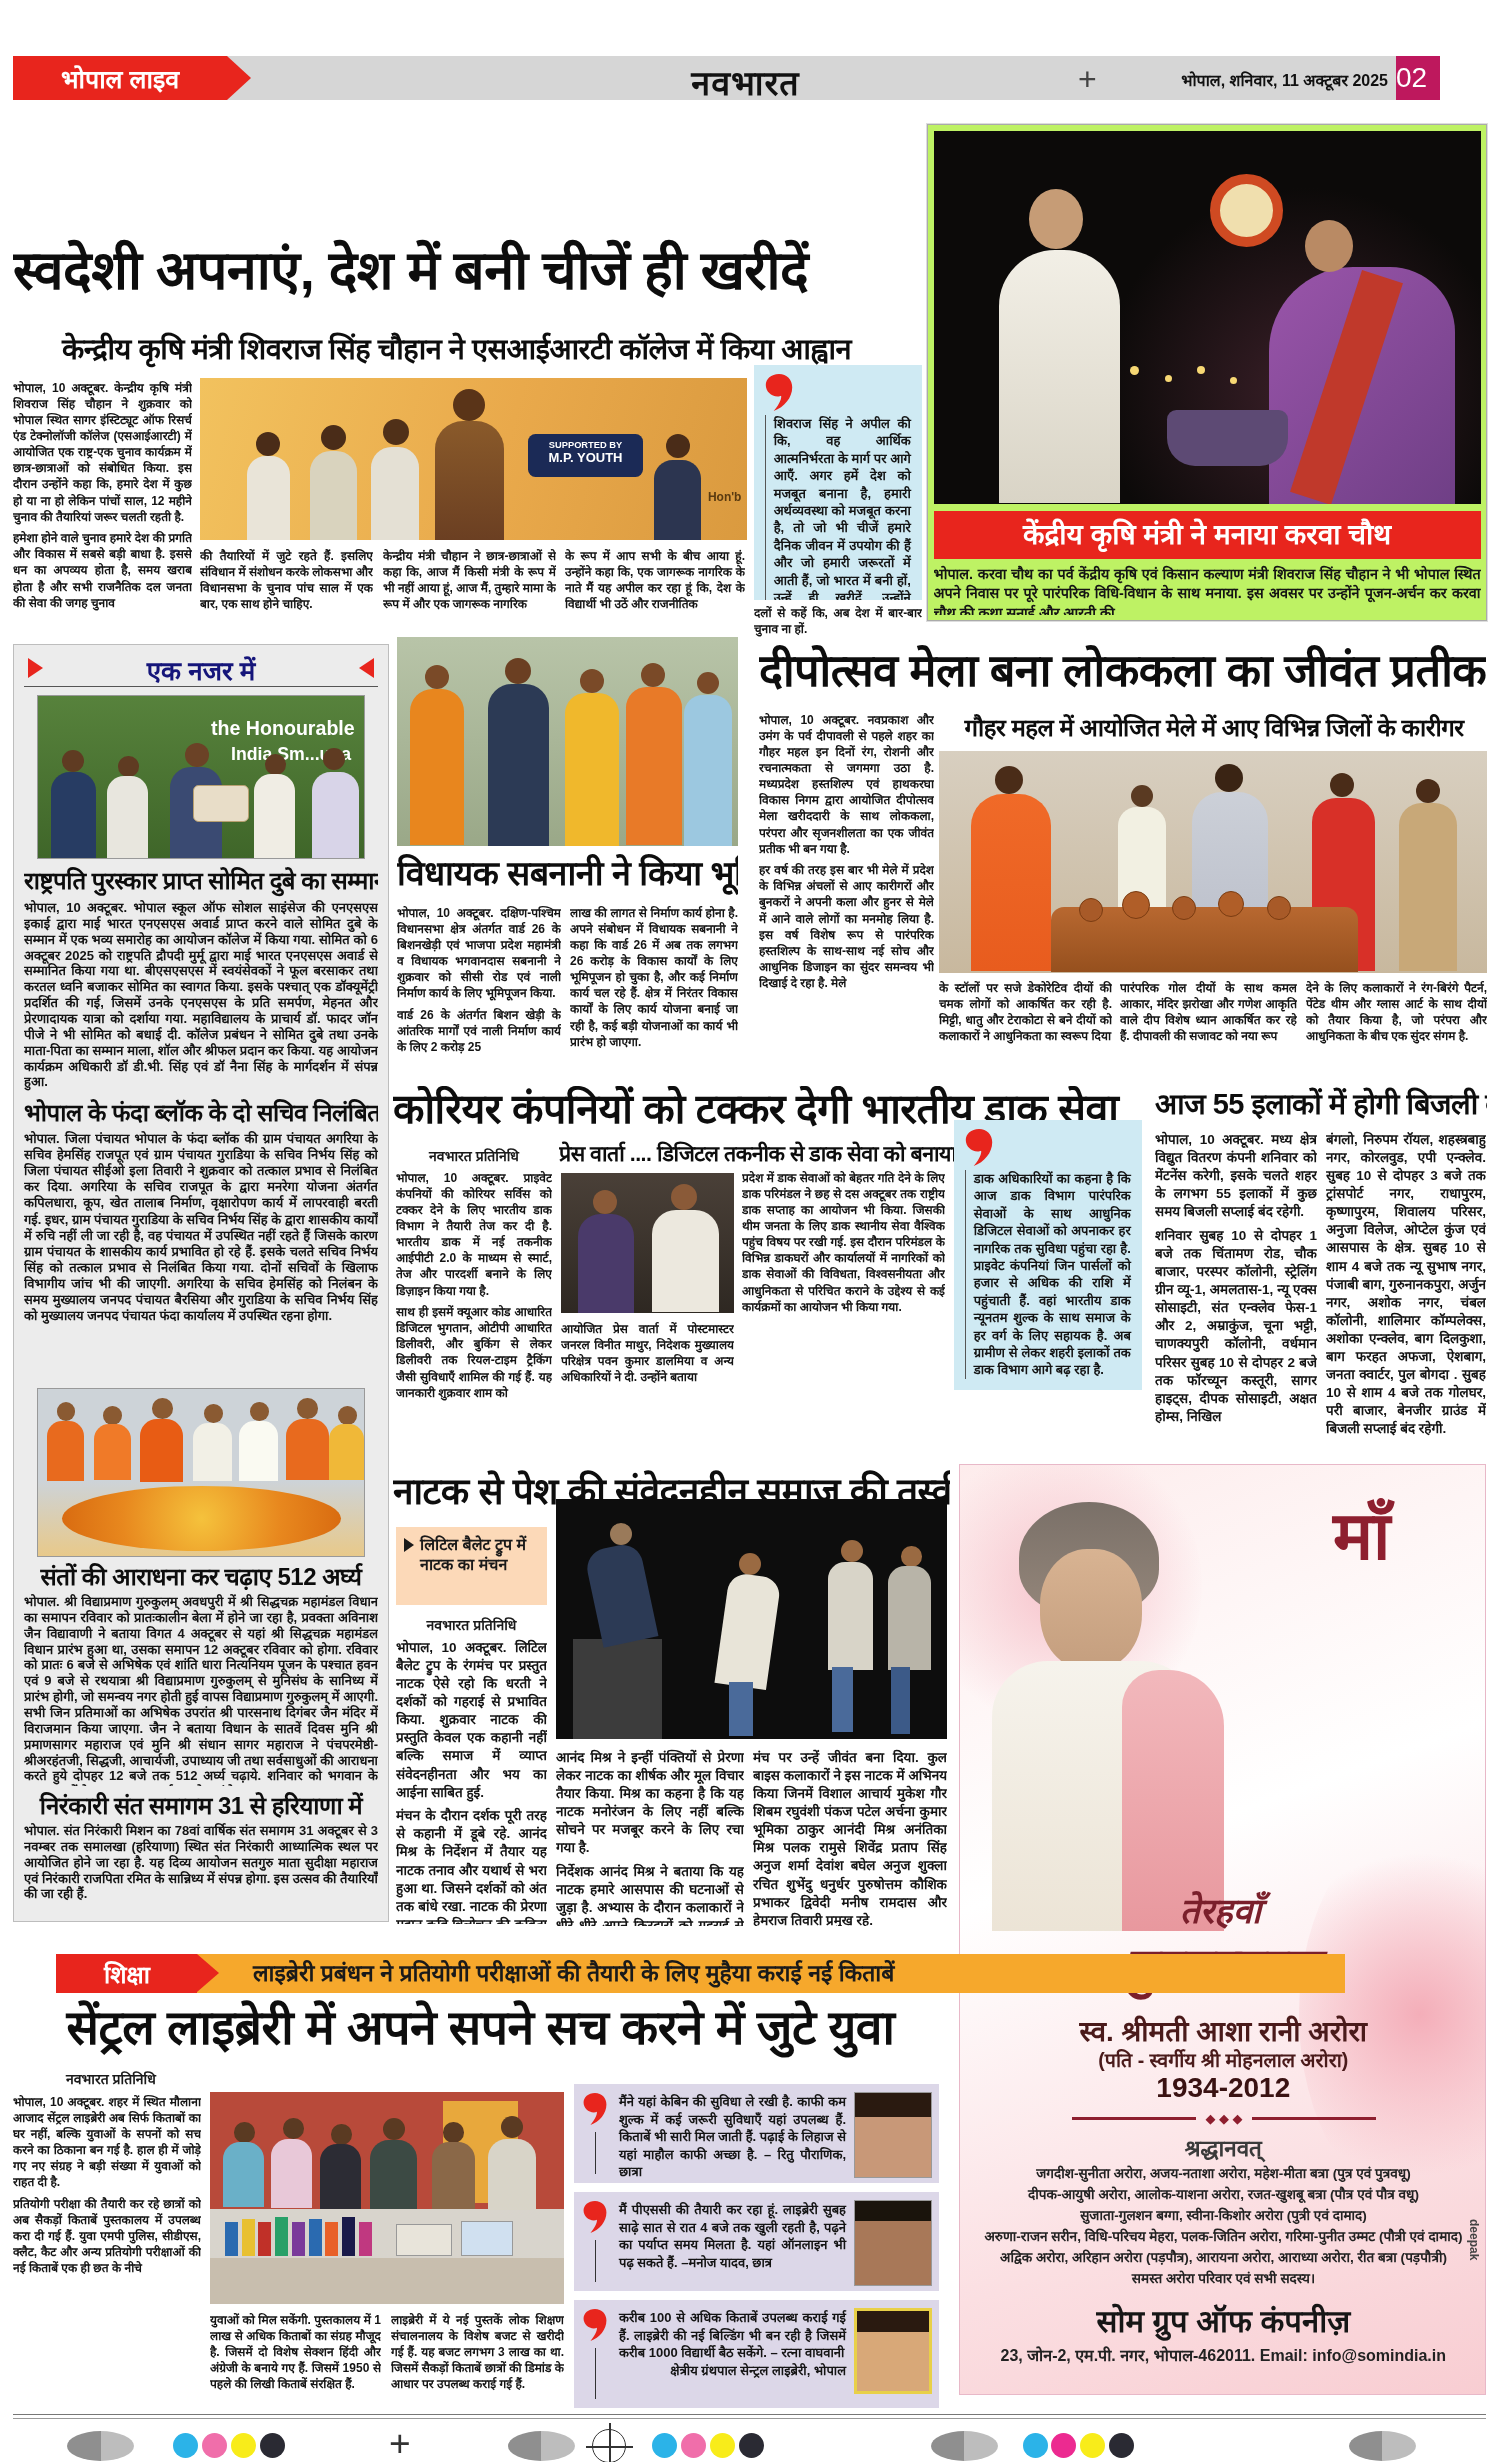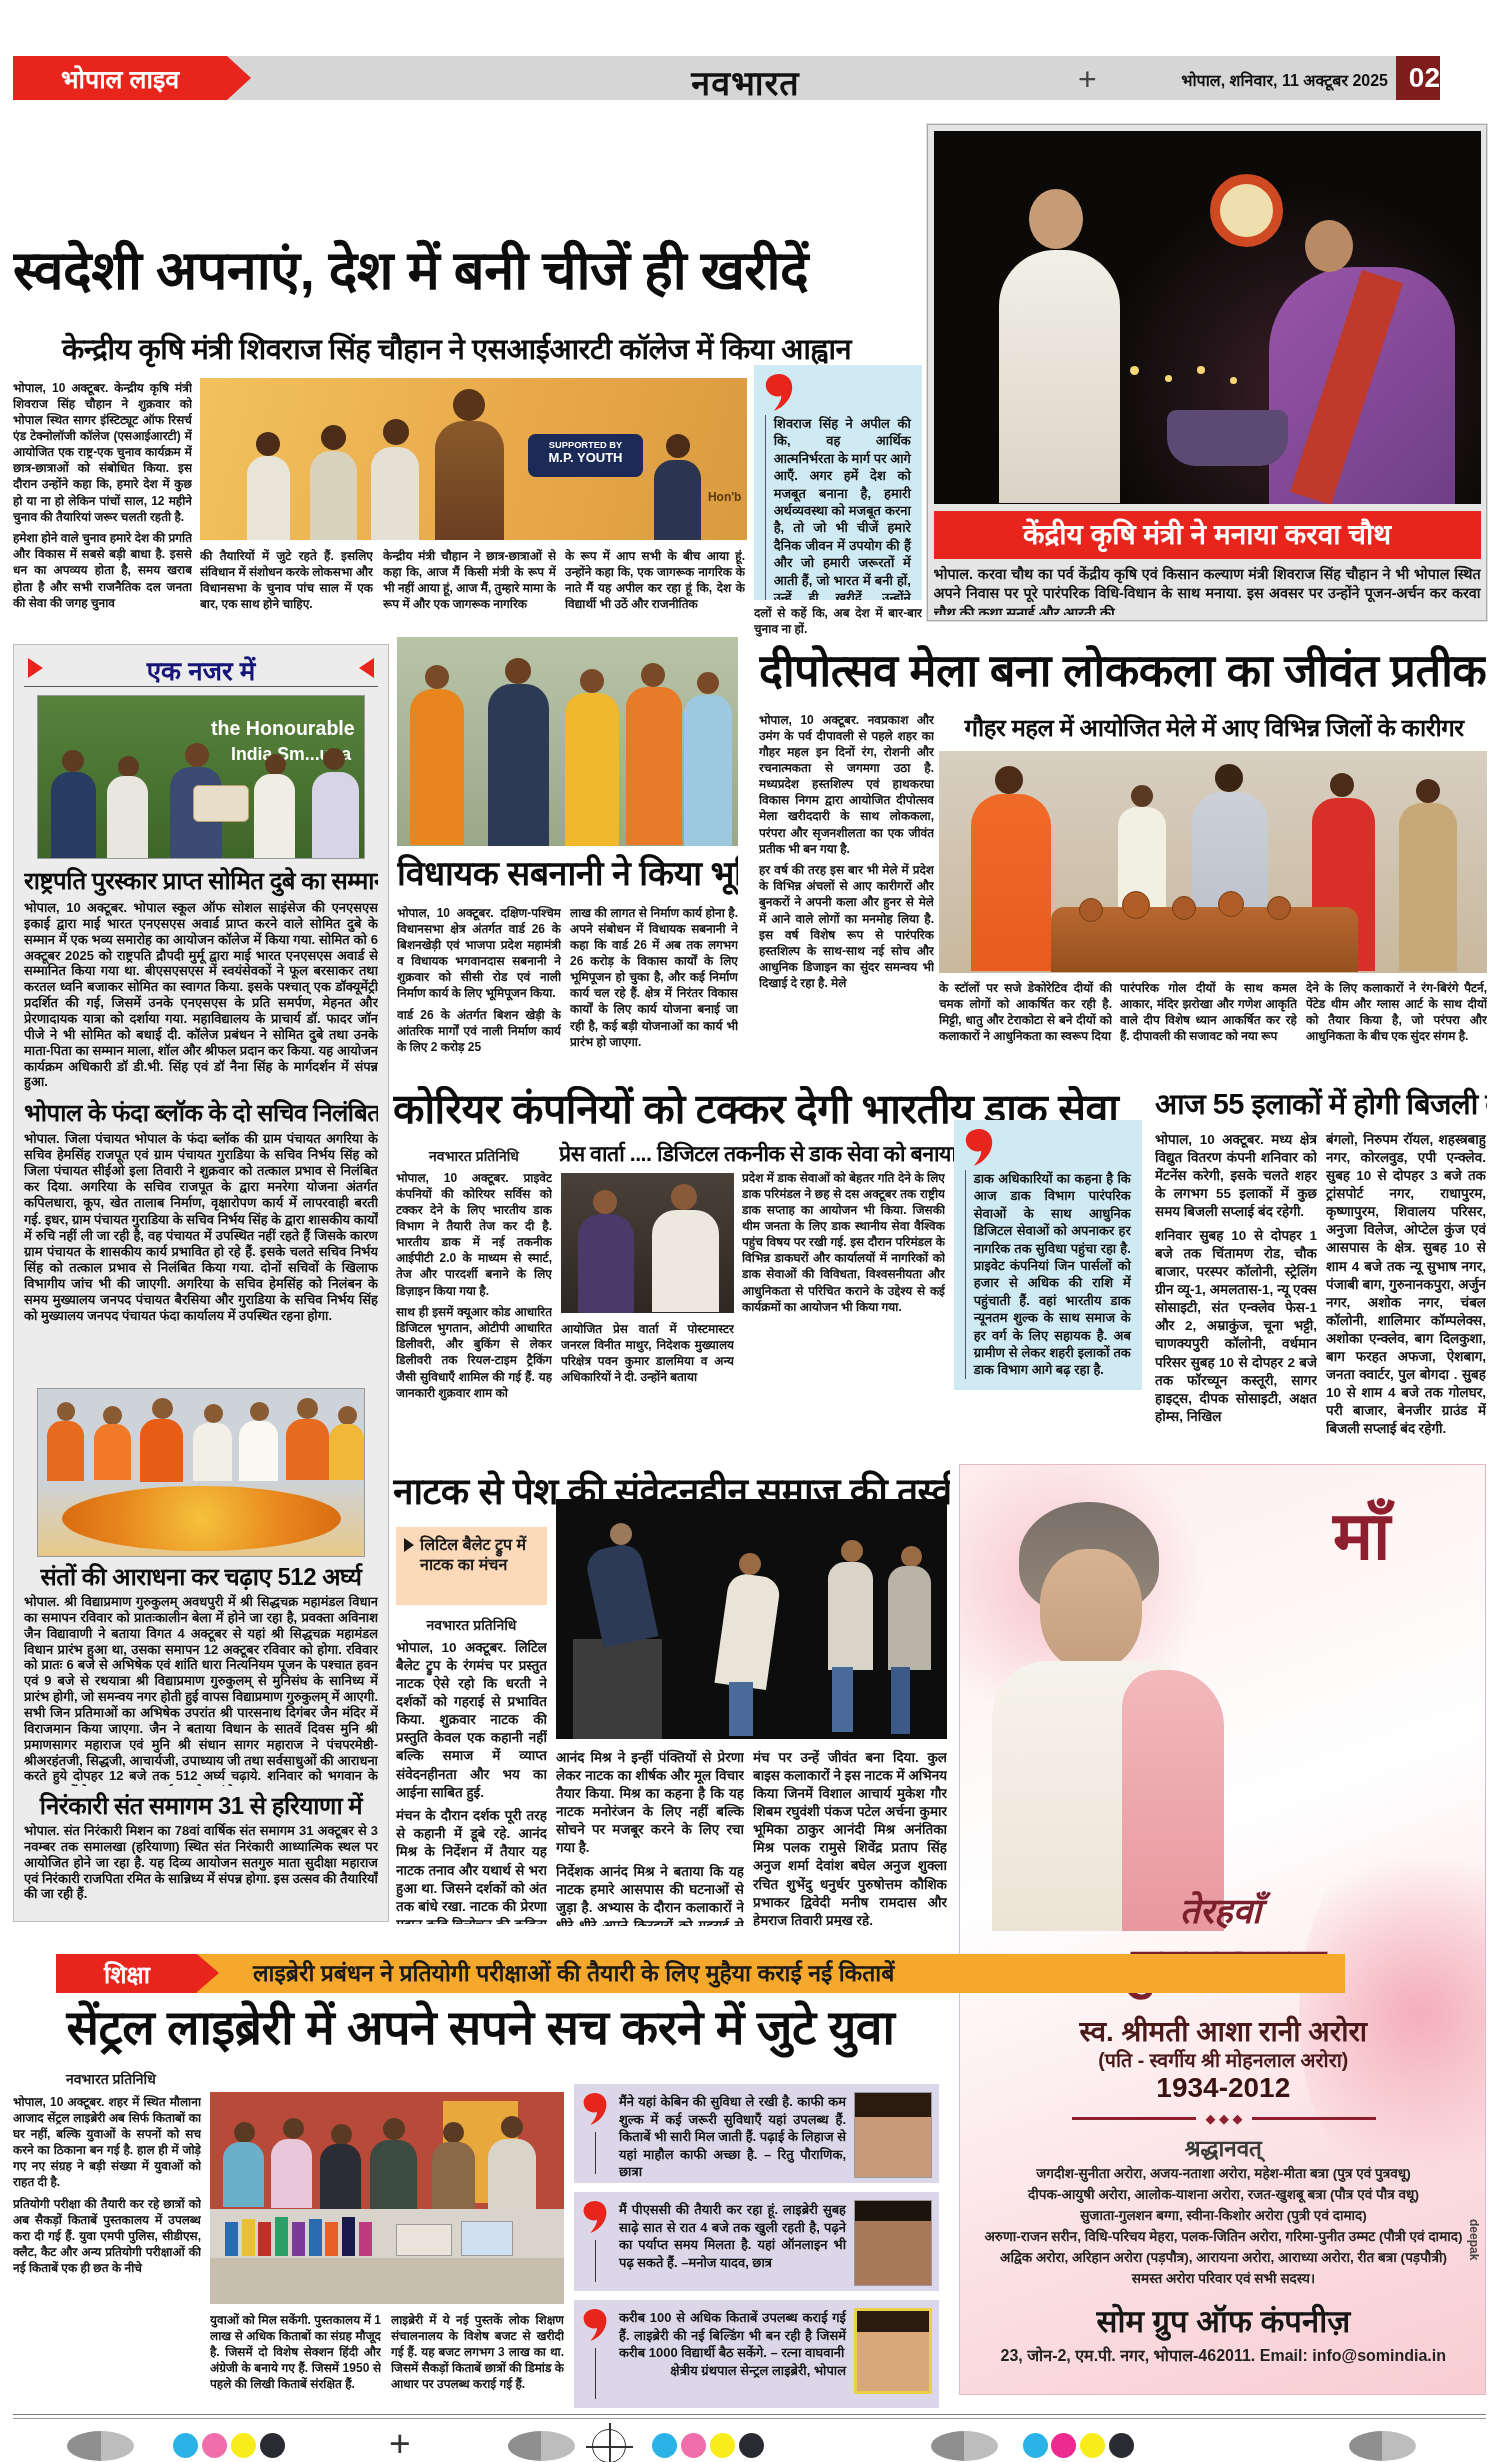--- a/index.html
+++ b/index.html
@@ -30,21 +30,21 @@
 <body>
 
 <div class="abs" style="left:13px;top:56px;width:1427px;height:44px;background:#d6d6d6"></div>
 <div class="abs" style="left:13px;top:56px;width:214px;height:44px;background:#e8251d;color:#fff;font-size:25px;font-weight:800;display:flex;align-items:center;justify-content:center">
     <span>भोपाल लाइव</span>
   </div>
 <div class="abs" style="left:227px;top:56px;width:0;height:0;border-left:24px solid #e8251d;border-top:22px solid transparent;border-bottom:22px solid transparent"></div>
 <div class="abs ctr" style="left:559px;top:59px;width:373px;font-size:34px;font-weight:900;color:#111;letter-spacing:0.9px">नवभारत</div>
 <div class="abs" style="left:1078px;top:61px;font-size:32px;font-weight:300;color:#444">+</div>
 <div class="abs nw clip" style="left:1164px;top:69px;width:224px;font-size:16px;font-weight:800;text-align:right;color:#111">भोपाल, शनिवार, 11 अक्टूबर 2025</div>
-<div class="abs" style="left:1396px;top:56px;width:44px;height:44px;background:#7f1d1d;color:#fff;font-size:28px;font-weight:700;display:flex;align-items:center;justify-content:flex-end">
+<div class="abs" style="left:1396px;top:56px;width:44px;height:44px;background:#be185d;color:#fff;font-size:28px;font-weight:400;display:flex;align-items:center;justify-content:flex-start">
     <span>02</span>
   </div>
 
 <div class="abs hl nw clip" style="left:13px;top:226px;width:885px;height:93px;font-size:54px;line-height:88px">स्वदेशी अपनाएं, देश में बनी चीजें ही खरीदें</div>
 <div class="abs hl nw clip ctr" style="left:28px;top:328px;width:857px;height:45px;font-size:29px;line-height:43px">केन्द्रीय कृषि मंत्री शिवराज सिंह चौहान ने एसआईआरटी कॉलेज में किया आह्वान</div>
 
 <div class="abs t clip" style="left:13px;top:380px;width:179px;height:270px">
   <p>भोपाल, 10 अक्टूबर. केन्द्रीय कृषि मंत्री शिवराज सिंह चौहान ने शुक्रवार को भोपाल स्थित सागर इंस्टिट्यूट ऑफ रिसर्च एंड टेक्नोलॉजी कॉलेज (एसआईआरटी) में आयोजित एक राष्ट्र-एक चुनाव कार्यक्रम में छात्र-छात्राओं को संबोधित किया. इस दौरान उन्होंने कहा कि, हमारे देश में कुछ हो या ना हो लेकिन पांचों साल, 12 महीने चुनाव की तैयारियां जरूर चलती रहती है.</p>
   <p>हमेशा होने वाले चुनाव हमारे देश की प्रगति और विकास में सबसे बड़ी बाधा है. इससे धन का अपव्यय होता है, समय खराब होता है और सभी राजनैतिक दल जनता की सेवा की जगह चुनाव</p>
 </div>
@@ -80,21 +80,21 @@
 <div class="abs qbox clip" style="left:754px;top:365px;width:168px;height:235px">
   <svg class="qmark" viewBox="0 0 10 14">
       <path d="M5 0 C8 0 10 2.2 10 5 C10 9 7 12.5 3 14 C5.5 11 6 9 5.8 8.2 C5.5 8.4 5 8.5 4.5 8.5 C2 8.5 0 6.6 0 4.2 C0 1.9 2 0 5 0 Z" fill="#e8251d"></path>
     </svg>
   <div class="t" style="font-size:13px;border-left:1.9px solid #555;padding-left:7.5px">शिवराज सिंह ने अपील की कि, वह आर्थिक आत्मनिर्भरता के मार्ग पर आगे आएँ. अगर हमें देश को मजबूत बनाना है, हमारी अर्थव्यवस्था को मजबूत करना है, तो जो भी चीजें हमारे दैनिक जीवन में उपयोग की हैं और जो हमारी जरूरतों में आती हैं, जो भारत में बनी हों, उन्हें ही खरीदें. उन्होंने आजादी में स्वतंत्रता सेनानियों के बलिदान का हवाला देते हुए कहा कि, आज उसी भावना की आवश्यकता है, लेकिन हम अभी उससे दूर हैं क्योंकि हम विदेशी वस्तुओं का उपयोग करते हैं.</div>
 </div>
 <div class="abs t clip" style="left:754px;top:605px;width:168px;height:43px">
     <p>दलों से कहें कि, अब देश में बार-बार चुनाव ना हों.</p>
   </div>
 
-<div class="abs" style="left:927px;top:124px;width:560px;height:497px;border:1.9px solid #aaa;outline:0.9px solid #ddd;background:#e5e5e5;padding:3px">
+<div class="abs" style="left:927px;top:124px;width:560px;height:497px;border:1.9px solid #aaa;outline:0.9px solid #ddd;background:#bef264;padding:3px">
   <div class="photo" style="left:5.6px;top:5.6px;width:547px;height:373px;background:radial-gradient(circle at 68% 70%,#3a1f28 0,transparent 45%),#0c0a09">
     <div class="blob" style="left:65px;top:119px;width:121px;height:253px;background:linear-gradient(#f2efe6,#d9d4c6);border-radius:56px 56px 0 0"></div>
     <div class="head" style="left:95px;top:58px;width:54px;height:60px;background:#c69c76"></div>
     <div class="blob" style="left:335px;top:136px;width:186px;height:237px;background:linear-gradient(135deg,#9a55aa,#6f3f86);border-radius:84px 65px 0 0"></div>
     <div class="blob" style="left:391px;top:140px;width:43px;height:233px;background:#c0392b;transform:rotate(18deg)"></div>
     <div class="head" style="left:371px;top:89px;width:48px;height:52px;background:#b98a64"></div>
     <div class="head" style="left:276px;top:43px;width:73px;height:73px;background:#f0dfae;border:10.2px solid #cf4a22"></div>
     <div class="head" style="left:196px;top:235px;width:9.3px;height:9.3px;background:#f7d874"></div>
     <div class="head" style="left:231px;top:244px;width:7.5px;height:7.5px;background:#f7d874"></div>
     <div class="head" style="left:263px;top:235px;width:8.4px;height:8.4px;background:#f7d874"></div>

